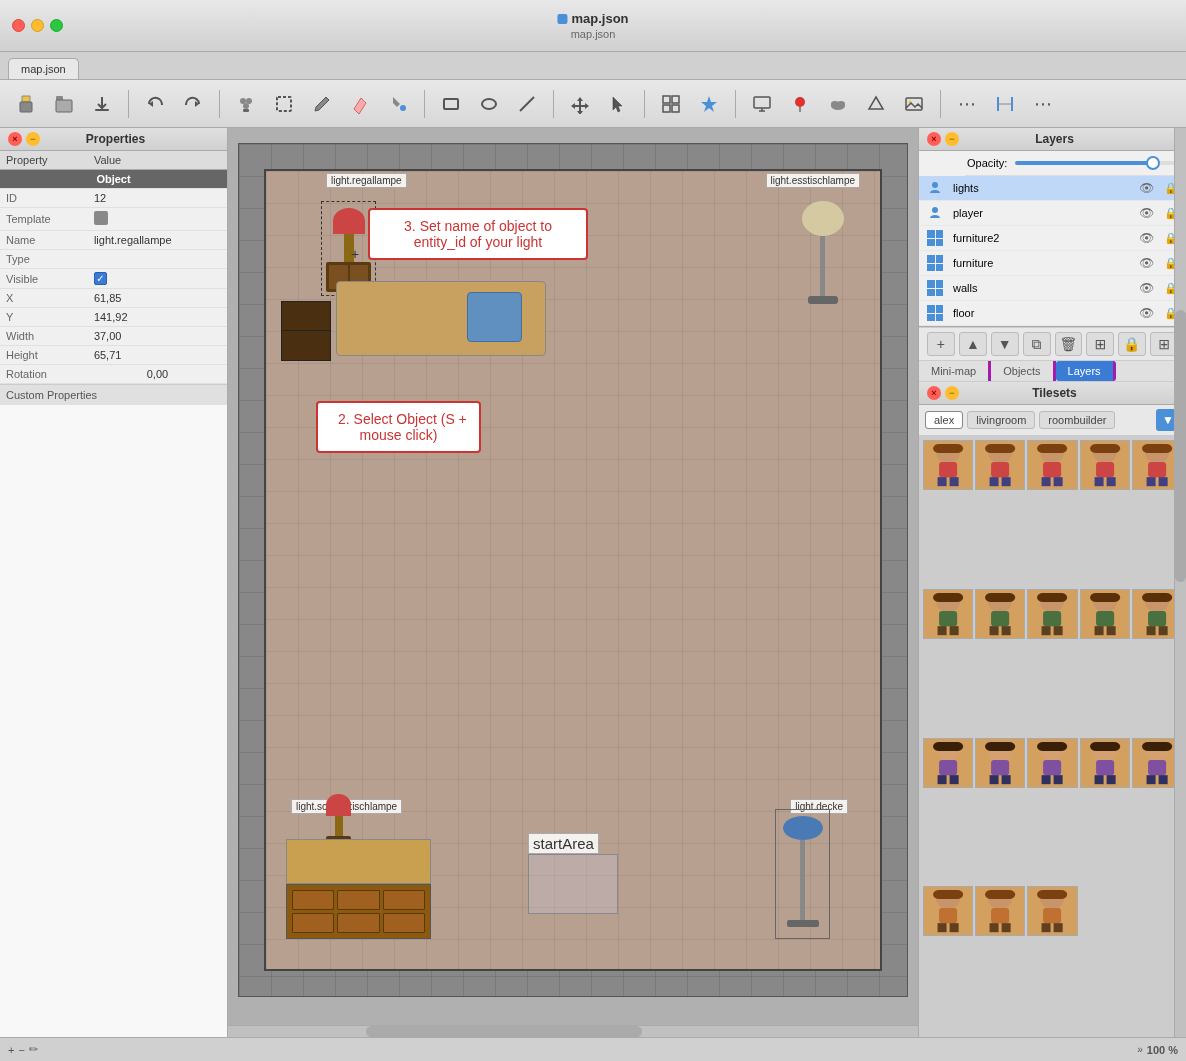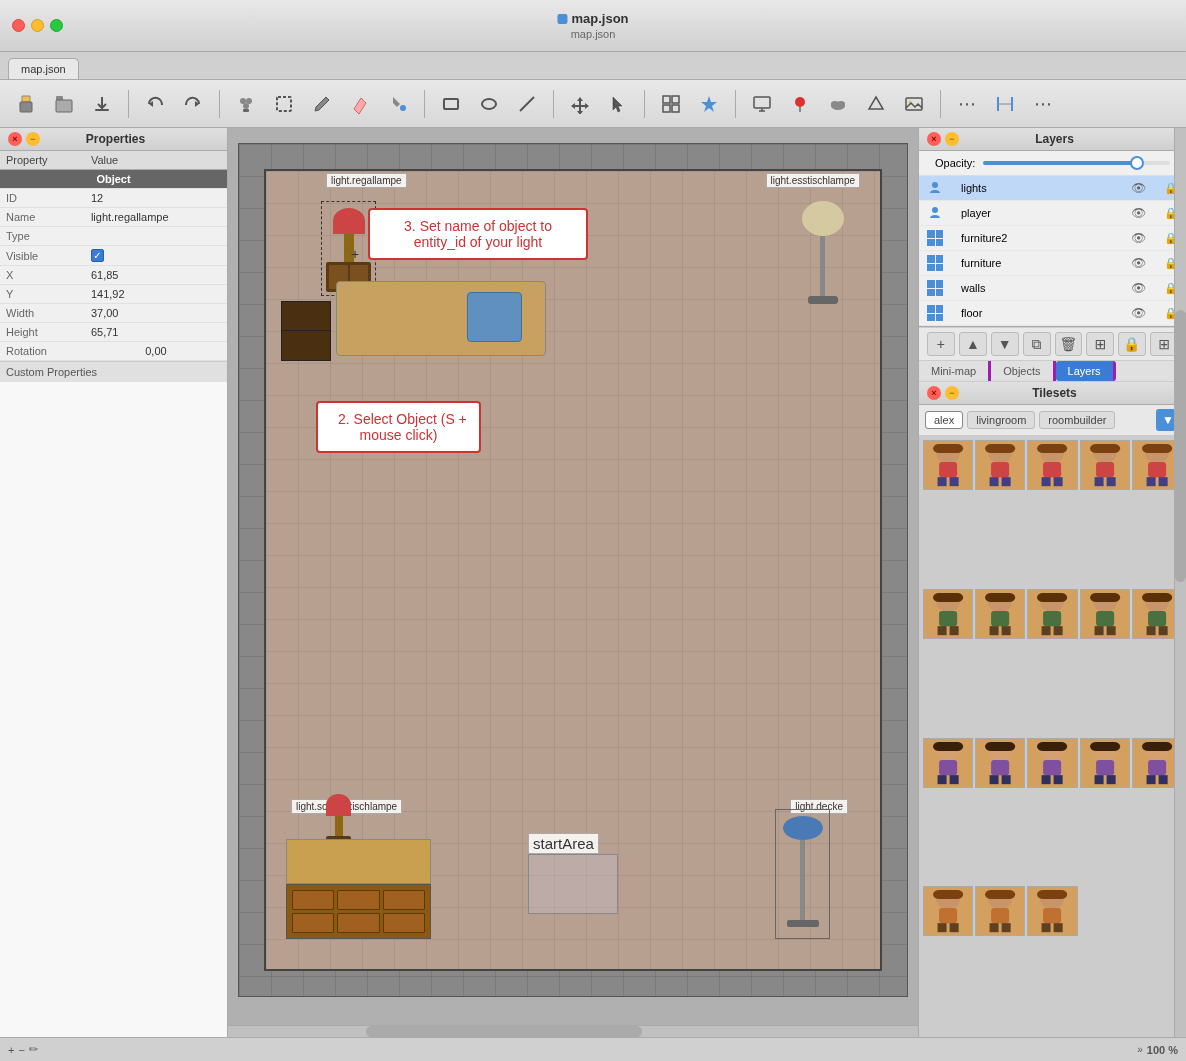--- a/index.html
+++ b/index.html
@@ -247,24 +247,25 @@
       font-weight: 600;
       color: #333;
       border-bottom: 1px solid #aaa;
       display: flex;
       align-items: center;
       justify-content: space-between;
     }
     .opacity-row {
       display: flex;
       align-items: center;
-      padding: 6px 16px;
+      padding: 6px 2px;
       gap: 8px;
       font-size: 11px;
       border-bottom: 1px solid #ddd;
+      margin-left: 46px;
     }
     .opacity-slider {
       flex: 1;
       height: 4px;
       background: linear-gradient(to right, #4a90d9 85%, #ddd 85%);
       border-radius: 2px;
       position: relative;
     }
     .opacity-thumb {
       position: absolute;
@@ -273,21 +274,21 @@
       width: 14px; height: 14px;
       background: white;
       border: 2px solid #4a90d9;
       border-radius: 50%;
     }
 
     .layer-row {
       display: flex;
       align-items: center;
       padding: 4px 8px;
-      gap: 18px;
+      gap: 10px;
       border-bottom: 1px solid #e8e8e8;
       cursor: pointer;
     }
     .layer-row.selected { background: #c0d8f8; }
     .layer-icon-grid {
       width: 16px; height: 16px;
       display: grid;
       grid-template-columns: repeat(2, 1fr);
       gap: 1px;
     }
@@ -620,20 +621,26 @@
         </tr>
       </thead>
       <tbody>
         <tr class="object-section">
           <td colspan="2">Object</td>
         </tr>
         <tr class="row-id">
           <td>ID</td>
           <td>12</td>
         </tr>
+        <tr class="row-template">
+          <td>Template</td>
+          <td>
+            <span class="template-icon"></span>
+          </td>
+        </tr>
         <tr class="row-name">
           <td>Name</td>
           <td style="cursor:text;">light.regallampe</td>
         </tr>
         <tr class="row-type">
           <td>Type</td>
           <td style="cursor:text;"></td>
         </tr>
         <tr class="row-visible">
           <td>Visible</td>

